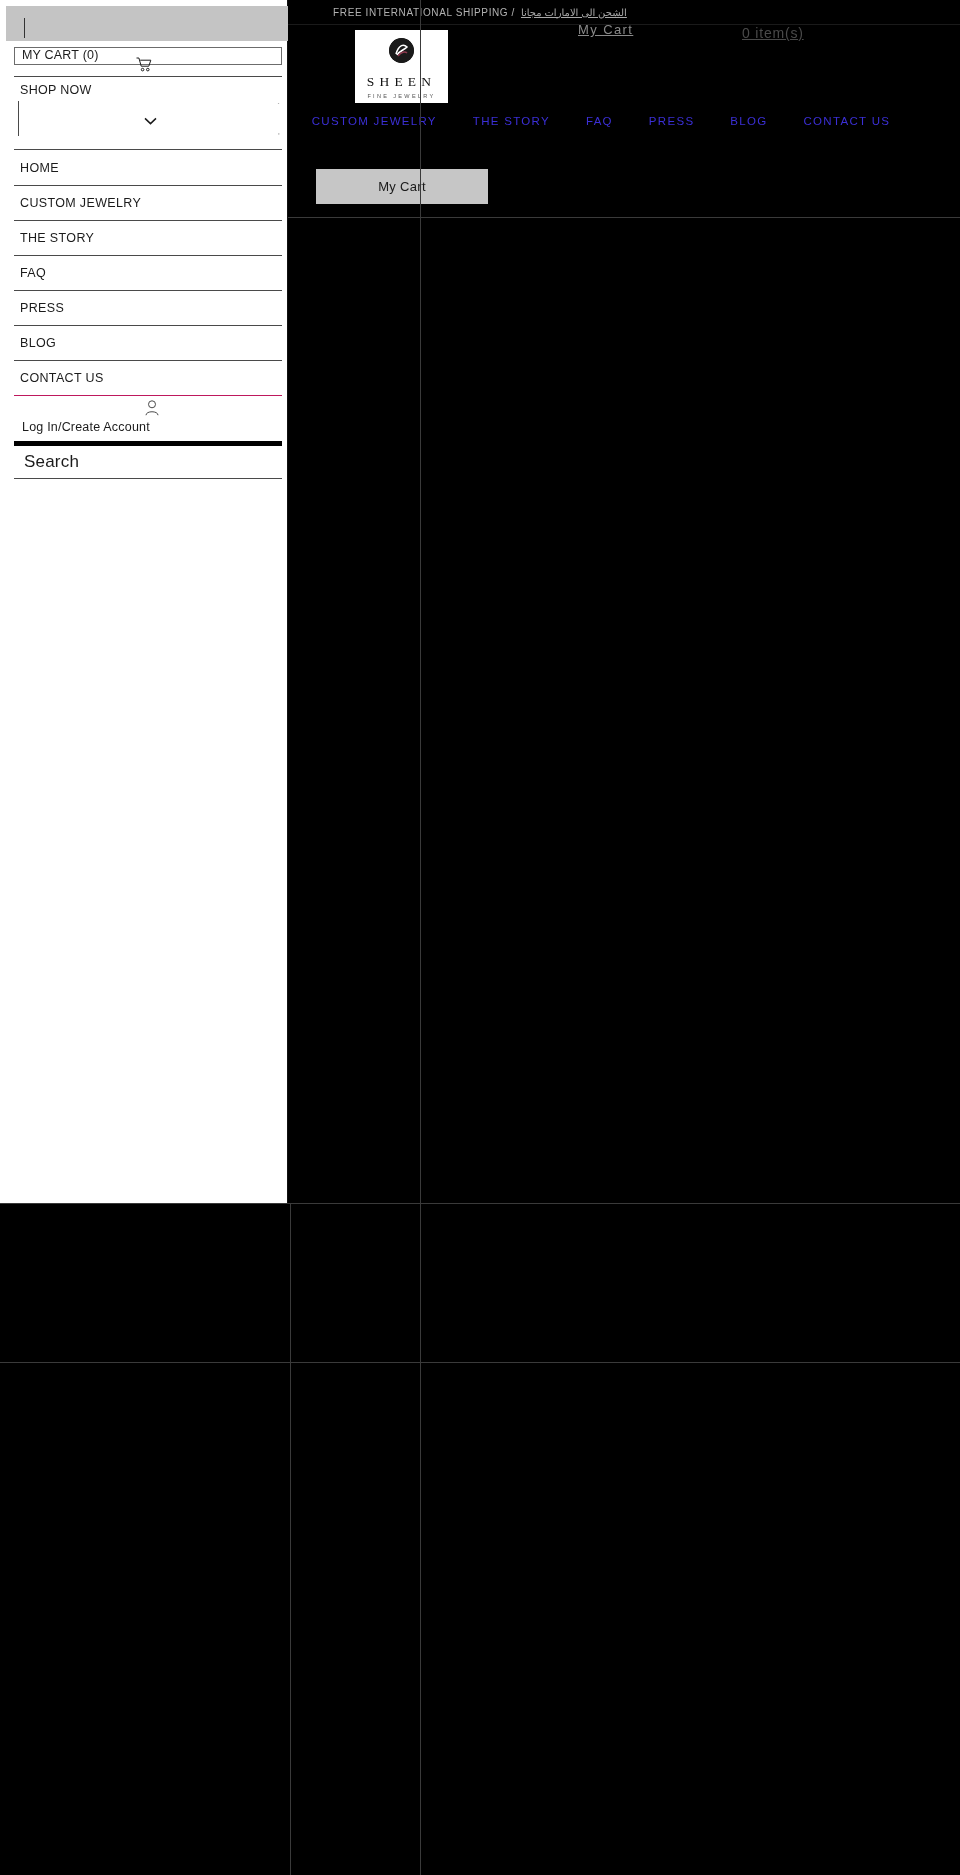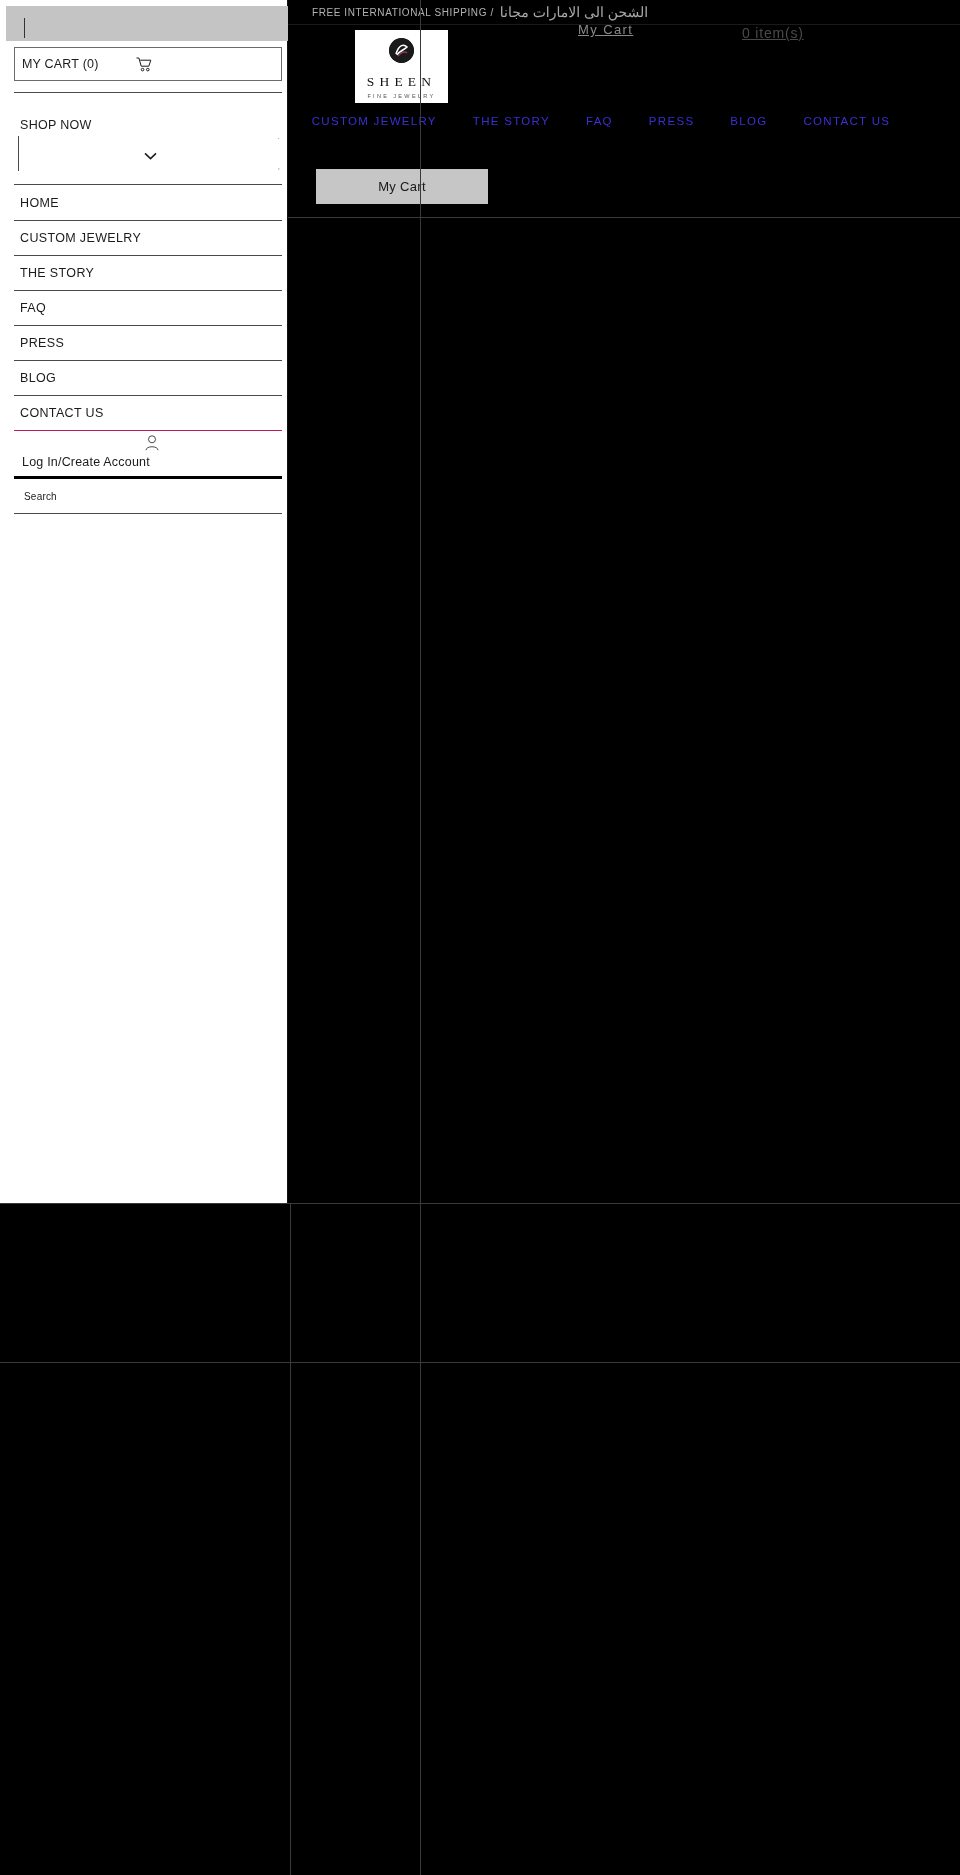--- a/index.html
+++ b/index.html
@@ -15,21 +15,21 @@
 
   .announce-bar {
     position:absolute; left:0; top:0; width:960px; height:25px;
     background:#000; color:#d8d8d8;
     font-size:10px; letter-spacing:.6px;
     display:flex; align-items:center; justify-content:center; gap:6px;
     white-space:nowrap;
     border-bottom:1px solid #1a1a1a;
   }
   .announce-en { opacity:.82; }
-  .announce-ar { opacity:.78; direction:rtl; font-size:14px; }
+  .announce-ar { opacity:.78; direction:rtl; font-size:10px;text-decoration:underline; }
 
   .bg-cart-link {
     position:absolute; left:578px; top:22px;
     font-size:13px; color:#8a8a8a; letter-spacing:1.4px;
   }
   .bg-cart-count {
     position:absolute; left:742px; top:25px;
     font-size:14px; color:#4a4a4a; letter-spacing:.8px;text-decoration:underline;
   }
 
@@ -106,30 +106,30 @@
     font-size:13px; color:#111; padding:0 10px;
     font-family:"Liberation Sans", sans-serif;
   }
   .caret-bar {
     position:absolute; left:18px; top:12px; width:1px; height:20px; background:#333;
   }
 
   .panel-inner { position:absolute; left:14px; top:47px; width:268px; }
 
   .cart-box {
-    height:34px; border:1px solid #6c6c6c;
-    display:flex; align-items:center; position:relative;
+    height:18px; border:1px solid #6c6c6c;
+    display:flex; align-items:flex-start; position:relative;
     padding-left:7px; font-size:12.5px; letter-spacing:.2px;
   }
   .cart-icon { position:absolute; left:121px; top:9px; }
 
   .row-sep { height:1px; background:#4a4a4a; margin-top:11px; }
 
   .shopnow-label {
-    margin-top:25px; font-size:12.5px; letter-spacing:.3px; padding-left:6px;
+    margin-top:6px; font-size:12.5px; letter-spacing:.3px; padding-left:6px;
   }
   .select-wrap {
     position:relative; height:39px; margin-top:2px;
   }
   .select-wrap .sel-bar {
     position:absolute; left:4px; top:2px; width:1px; height:35px; background:#4a4a4a;
   }
   .select-wrap .sel-tick-t {
     position:absolute; right:2px; top:2px; font-size:8px; color:#777;
   }
@@ -146,23 +146,23 @@
   .nav-item:first-of-type { border-top:none; }
 
   .account-block {
     border-top:1px solid #be185d; padding-top:7px; position:relative; height:46px;
   }
   .account-icon { position:absolute; left:131px; top:4px; }
   .account-label {
     position:absolute; left:8px; top:24px; font-size:12.5px; letter-spacing:.2px;
   }
   .search-row {
-    border-top:3px solid #000000; height:37px;
+    border-top:5px solid #000000; height:37px;
     display:flex; align-items:center; padding-left:10px;
-    font-size:10px; letter-spacing:.2px;
+    font-size:17px; letter-spacing:.2px;
   }
   .panel-bottom-rule { height:1px; background:#4a4a4a; }
 </style>
 </head>
 <body>
 
 <div id="bg-page">
 
   <div class="announce-bar">
     <span class="announce-en">FREE INTERNATIONAL SHIPPING /</span>

